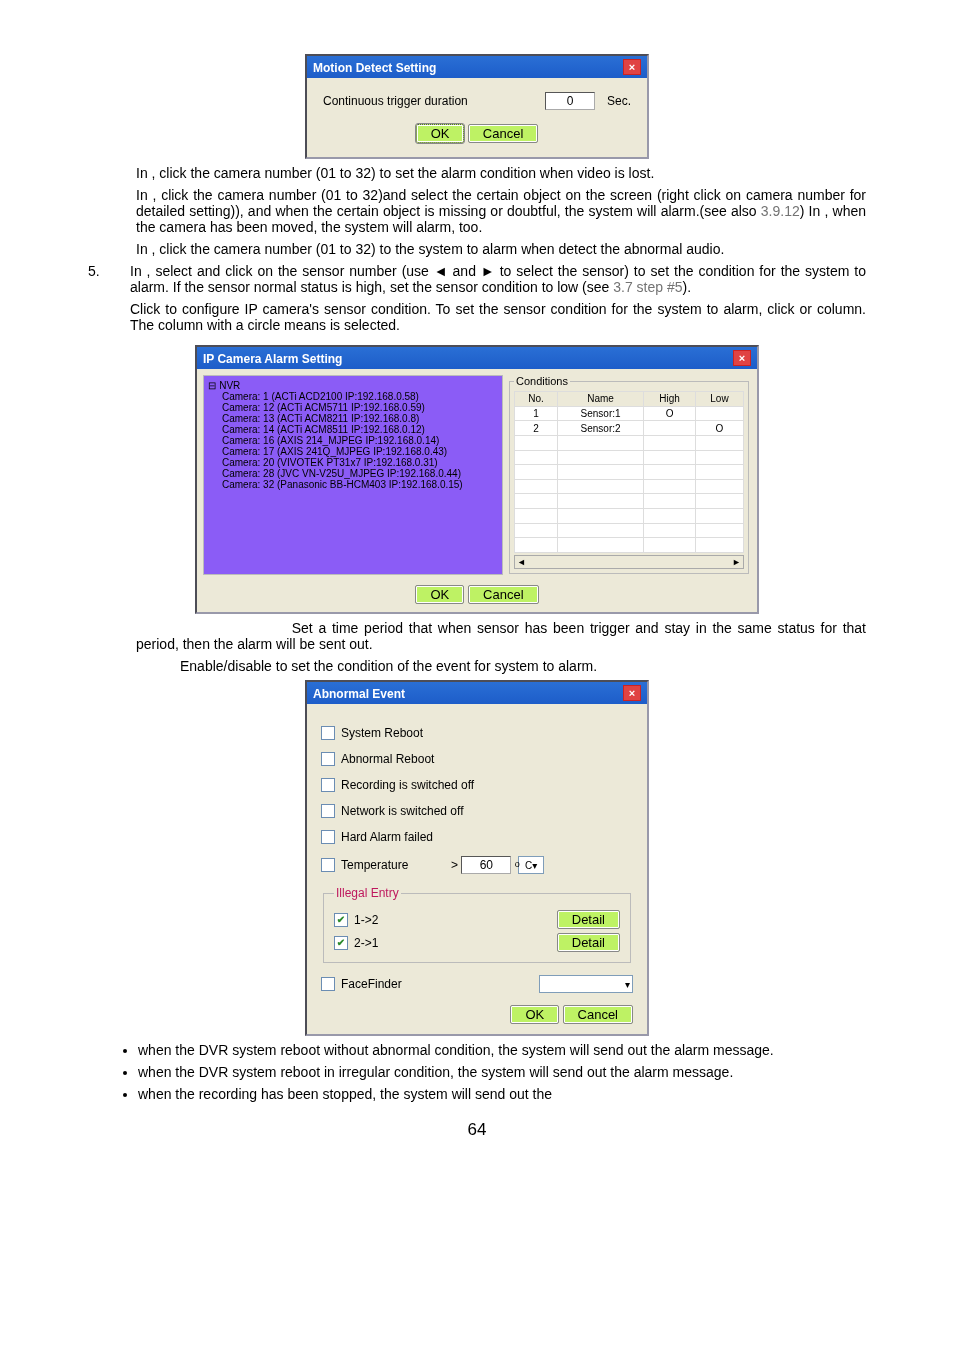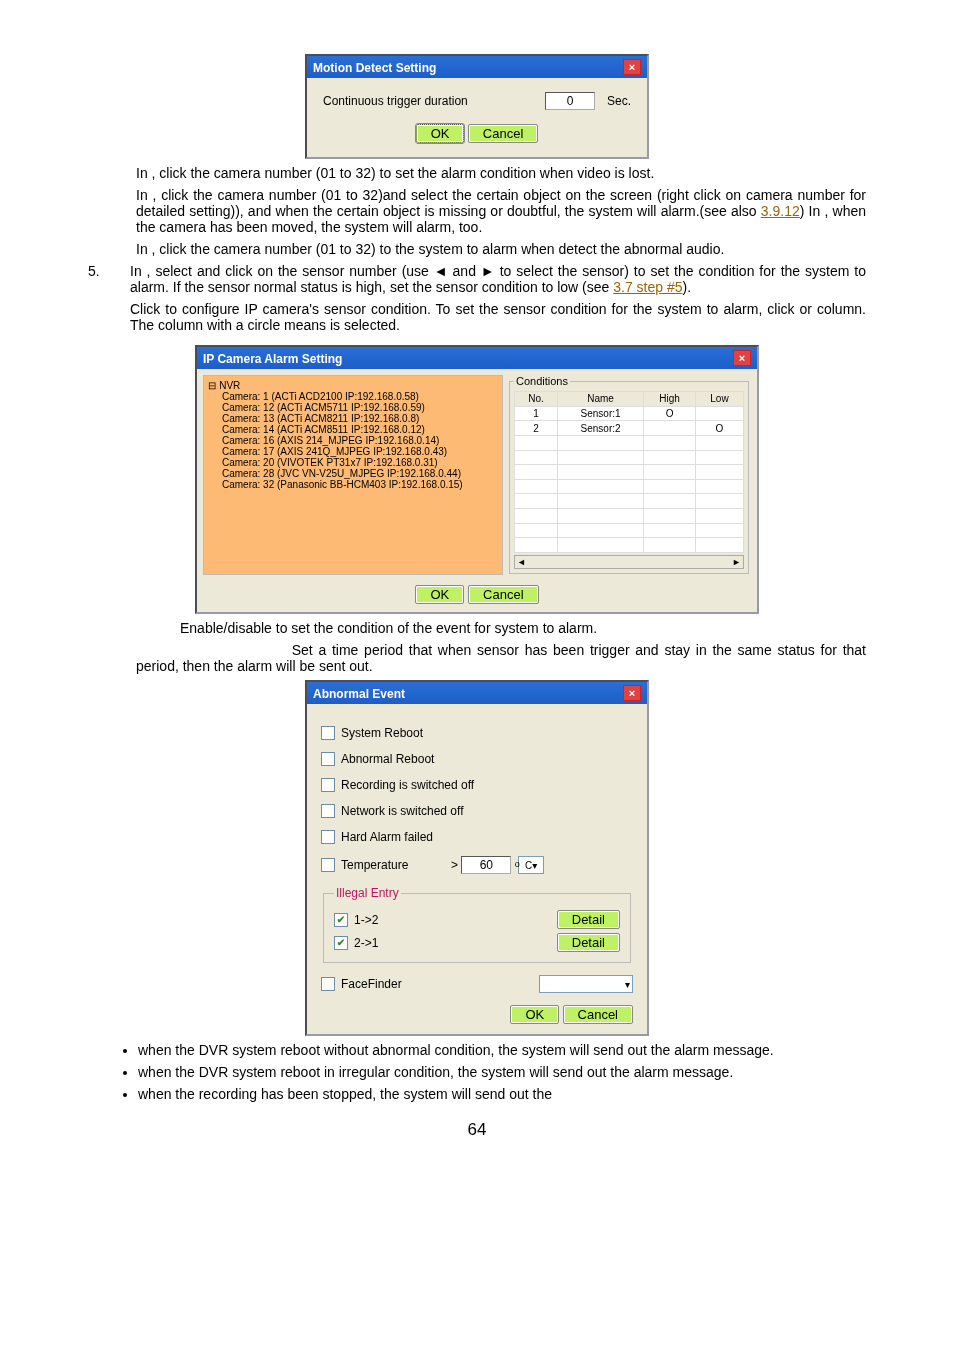--- a/index.html
+++ b/index.html
@@ -8,24 +8,24 @@
 .dlg-motion{width:340px}
 .titlebar{background:linear-gradient(#2a6fd5,#1d5dc9);color:#fff;padding:3px 6px;font-weight:bold;font-size:12px;display:flex;justify-content:space-between;align-items:flex-end}
 .closex{width:16px;height:14px;background:#e04343;border:1px solid #c22;color:#fff;display:flex;align-items:center;justify-content:center;font-size:11px;font-weight:bold}
 .mbody{padding:14px 16px;font-size:12px}
 .btn{display:inline-block;border:1px solid #888;background:#bef264;padding:1px 14px;font-size:13px;border-radius:2px;box-shadow:inset 0 0 0 1px #fff}
 .txtin{border:1px inset #aaa;padding:1px 4px;font-size:12px;width:40px;text-align:center}
 .row{display:flex;align-items:center;gap:12px}
 .btns{text-align:center;margin-top:14px}
 .para{margin:6px 0;text-align:justify}
 .indent{margin-left:48px}
-.link{color:#a16207;text-decoration:underline}
+.link{color:#737373;}
 .dlg-ip{width:560px}
 .ipbody{padding:6px;display:flex;gap:4px;font-size:11px}
-.tree{border:1px solid #bbb;background:#fdba74;padding:4px;width:290px;height:190px;font-size:10px;white-space:nowrap}
+.tree{border:1px solid #bbb;background:#8b5cf6;padding:4px;width:290px;height:190px;font-size:10px;white-space:nowrap}
 .cond{flex:1}
 .cond fieldset{border:1px solid #bbb;padding:4px}
 .cond legend{font-size:11px}
 .gridtbl{border:1px solid #ccc;background:#fff;width:100%;height:162px;font-size:10px;border-collapse:collapse}
 .gridtbl th,.gridtbl td{border:1px solid #ddd;padding:1px 4px;text-align:center}
 .gridtbl th{background:#ece9d8;font-weight:normal}
 .scrollbar{background:#ece9d8;border:1px solid #aaa;height:12px;display:flex;justify-content:space-between;align-items:center;font-size:9px;padding:0 2px;margin-top:2px}
 .dlg-ab{width:340px}
 .abbody{padding:10px 14px;font-size:12px}
 .chk{width:12px;height:12px;border:1px solid #6b8db3;background:#fff;display:inline-flex;align-items:center;justify-content:center;color:#2c8a2c;font-size:10px;font-weight:bold;margin-right:6px;vertical-align:middle}
@@ -173,22 +173,22 @@
             </div>
       </fieldset>
     </div>
   </div>
   <div style="text-align:center;padding:4px 0 8px 0">
     <span class="btn">OK</span>
     <span class="btn">Cancel</span>
   </div>
 </div>
 
+<div class="para" style="margin-left:48px"><span style="display:inline-block;width:150px"></span><span> Set a time period that when sensor has been trigger and stay in the same status for that period, then the alarm will be sent out.</span></div>
 <div class="para" style="margin-left:92px"><span> Enable/disable to set the condition of the event for system to alarm.</span></div>
-<div class="para" style="margin-left:48px"><span style="display:inline-block;width:150px"></span><span> Set a time period that when sensor has been trigger and stay in the same status for that period, then the alarm will be sent out.</span></div>
 
 <div class="dlg dlg-ab">
   <div class="titlebar">
     <span>Abnormal Event</span>
     <span class="closex">×</span>
   </div>
   <div class="abbody">
     <div class="ab-item">
           <span class="chk"></span>
           <span>System Reboot</span>

